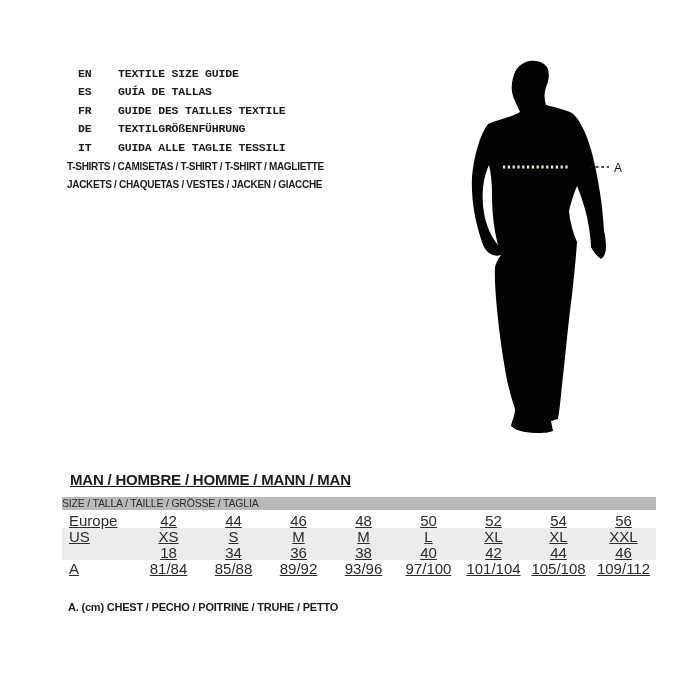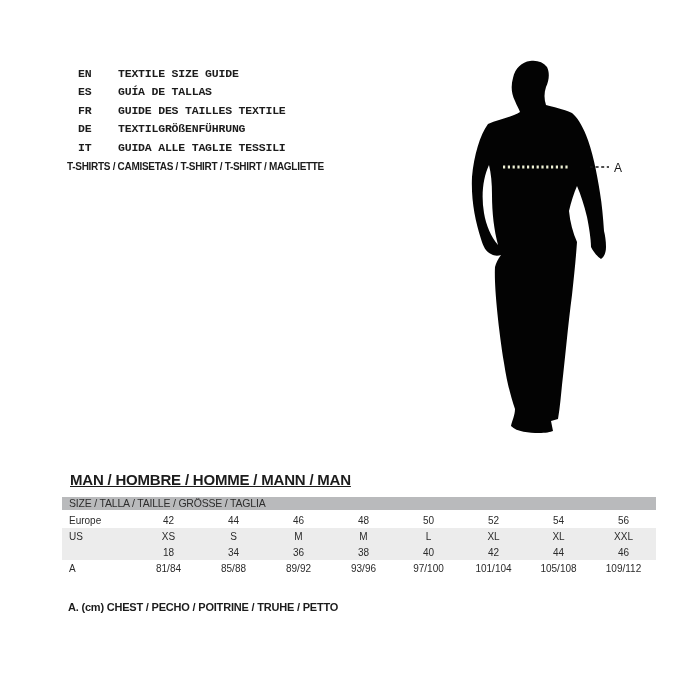--- a/index.html
+++ b/index.html
@@ -21,23 +21,23 @@
   
   .figure-wrap{position:absolute;left:425px;top:45px;width:220px;height:410px;}
 
   
   .man-heading{position:absolute;left:70px;top:471px;font-weight:bold;font-size:15px;letter-spacing:-0.2px;text-decoration:underline;}
 
   
   .size-table{position:absolute;left:62px;top:497px;width:594px;}
   .st-header{
     height:13px;line-height:13px;font-size:10.5px;color:#2e2e2e;
-    padding-left:7px;margin-bottom:2px;letter-spacing:-0.2px;
+    margin-bottom:2px;letter-spacing:-0.2px;
   }
-  .st-row{display:grid;grid-template-columns:74px repeat(8,65px);height:16px;align-items:center;font-size:10px;color:#2b2b2b;}
+  .st-row{display:grid;grid-template-columns:74px repeat(8,65px);height:16px;align-items:center;font-size:15px;color:#2b2b2b;text-decoration:underline;}
   .st-row .lbl{padding-left:7px;text-align:left;}
   .st-row .val{text-align:center;}
 
   
   .footnote{position:absolute;left:68px;top:601px;font-weight:bold;font-size:11px;letter-spacing:-0.2px;}
 </style>
 </head>
 <body>
 
 <div class="lang-block">
@@ -58,20 +58,21 @@
     <span class="lang-label">TEXTILGRÖßENFÜHRUNG</span>
   </div>
   <div class="lang-row">
     <span class="lang-code">IT</span>
     <span class="lang-label">GUIDA ALLE TAGLIE TESSILI</span>
   </div>
 </div>
 
 <div class="product-block">
   <div class="product-line">T-SHIRTS / CAMISETAS / T-SHIRT / T-SHIRT / MAGLIETTE</div>
+  <div class="product-line">JACKETS / CHAQUETAS / VESTES / JACKEN / GIACCHE</div>
 </div>
 
 <div class="figure-wrap">
   <svg width="220" height="410" viewBox="0 0 220 410">
     <path fill="#030303" fill-rule="evenodd" d="
       M 105 16
       C 97 17 90 23 88 33
       C 86 40 86 48 90 56
       C 92 61 94 64 95 67
       C 88 72 74 74 63 79

